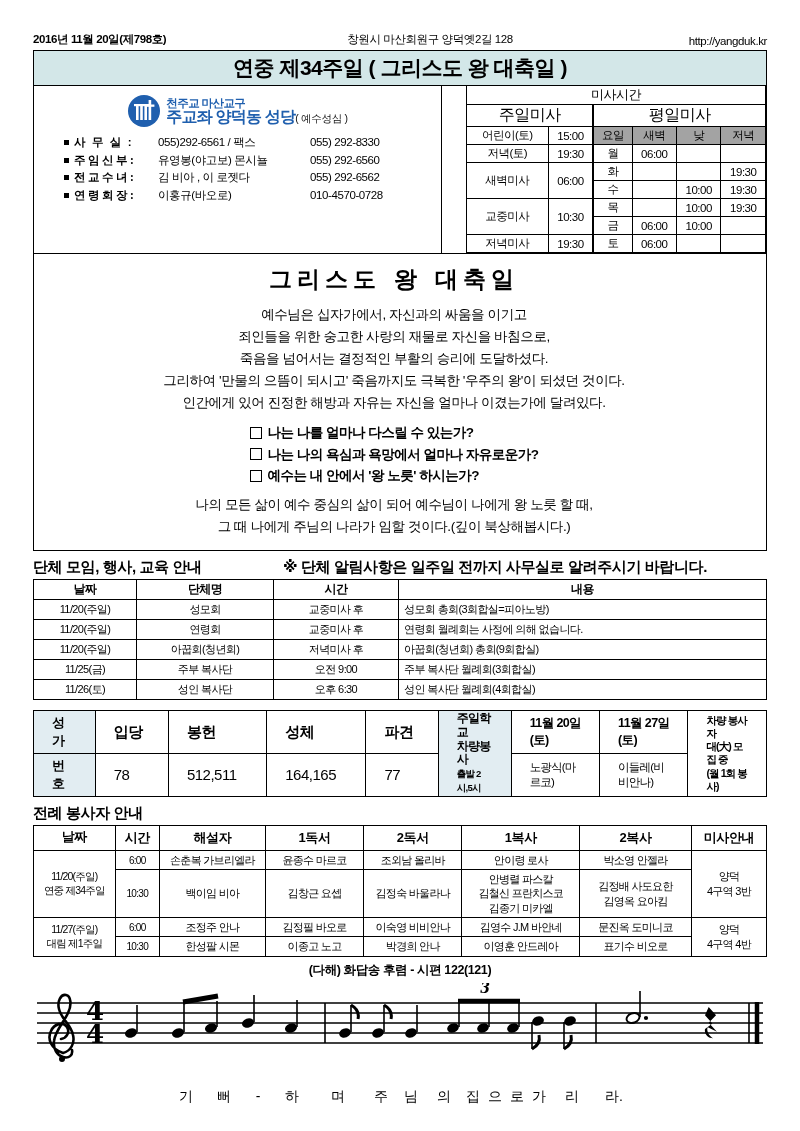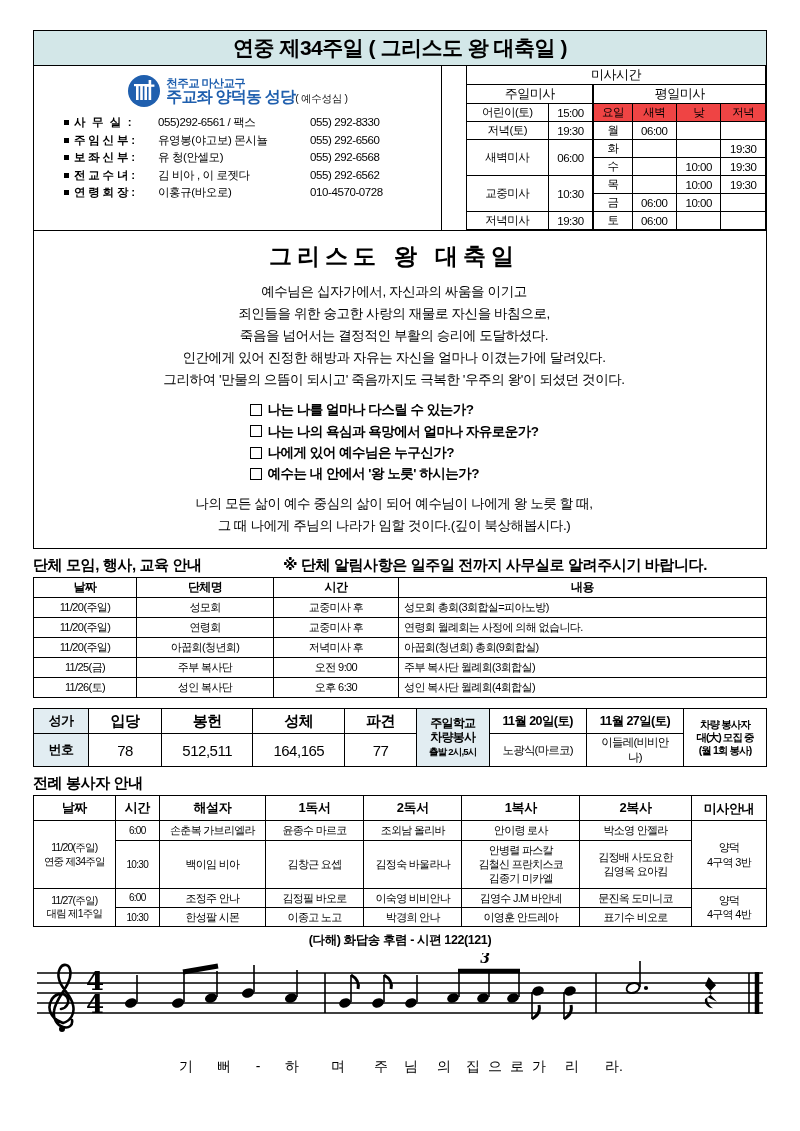--- a/index.html
+++ b/index.html
@@ -94,44 +94,44 @@
     letter-spacing: -0.4px;
     line-height: 1.52;
     white-space: nowrap;
   }
   .bullet {
     width: 5px; height: 5px; background: #000;
     display: inline-block; margin-right: 5px; flex: 0 0 5px;
     position: relative; top: -1px;
   }
   .c-label { width: 84px; flex: 0 0 84px; font-weight: bold; letter-spacing: 1.6px; }
-  .c-label.tight { letter-spacing: -0.2px; }
+  .c-label.tight { letter-spacing: -0.2px; font-family: Liberation Serif, serif; }
   .c-value { width: 152px; flex: 0 0 152px; }
   .c-phone { flex: 1; }
 
   
   .mass-col { flex: 1; margin-left: 24px; }
   table.mass {
     width: 100%;
     border-collapse: collapse;
     font-size: 11.5px;
     letter-spacing: -0.5px;
     height: 100%;
   }
   table.mass td, table.mass th {
     border: 1px solid #000;
     text-align: center;
     padding: 0 1px;
     height: 17px;
     font-weight: normal;
   }
   .mass-title { font-weight: bold; font-size: 13px; border-top: none !important; }
-  .mass-sub { font-weight: bold; font-size: 13px; }
+  .mass-sub { font-weight: bold; font-size: 16px; }
   .mass-bold { font-weight: bold; }
-  .pinkhdr { background: #ef4444; font-weight: bold; }
+  .pinkhdr { background: #a3a3a3; font-weight: bold; }
   .thick-left { border-left: 2px solid #000 !important; }
 
   
   .sermon {
     border: 1px solid #000;
     border-top: none;
     padding: 8px 18px 12px 6px;
     text-align: center;
   }
   .sermon-title {
@@ -197,22 +197,22 @@
 
   
   table.hymn {
     width: 100%;
     border-collapse: collapse;
     font-size: 14px;
     letter-spacing: -0.5px;
   }
   table.hymn td {
     border: 1px solid #000;
-    text-align: center;
-    padding: 1px 10px;
+    text-align: left;
+    padding: 1px 18px;
     height: 22px;
     margin-top: 28px;
   }
   .hy-label { background: #e2edf2; font-weight: bold; font-size: 13px; width: 46px; }
   .hy-head { font-weight: bold; font-size: 15px; }
   .hy-val { font-size: 15px; }
   .hy-school {
     background: #e2edf2; font-weight: bold; font-size: 12px;
     line-height: 1.15; letter-spacing: -0.8px; width: 72px;
   }
@@ -259,20 +259,25 @@
     letter-spacing: 0px;
     margin-top: 1px;
   }
   .lyric-syl { display: inline-block; text-align: center; }
 </style>
 </head>
 <body>
 
 <div class="page">
 
+  <div class="meta-row">
+    <div class="meta-left">2016년 11월 20일(제798호)</div>
+    <div class="meta-center">창원시 마산회원구 양덕옛2길 128</div>
+    <div class="meta-right">http://yangduk.kr</div>
+  </div>
 
   <div class="title-bar">연중 제34주일 ( 그리스도 왕 대축일 )</div>
 
   <div class="info-wrap">
 
     <div class="church-col">
       <div class="logo-line">
         <div class="logo-mark">
           <svg width="34" height="34" viewBox="0 0 34 34">
             <circle cx="17" cy="17" r="16" fill="#1f5fae"></circle>
@@ -300,26 +305,20 @@
           <span class="c-phone">055) 292-8330</span>
         </div>
         <div class="contact-row">
           <span class="bullet"></span>
           <span class="c-label tight">주 임 신 부 :</span>
           <span class="c-value">유영봉(야고보) 몬시뇰</span>
           <span class="c-phone">055) 292-6560</span>
         </div>
         <div class="contact-row">
           <span class="bullet"></span>
-          <span class="c-label tight">보 좌 신 부 :</span>
-          <span class="c-value">유  청(안셀모)</span>
-          <span class="c-phone">055) 292-6568</span>
-        </div>
-        <div class="contact-row">
-          <span class="bullet"></span>
           <span class="c-label tight">전 교 수 녀 :</span>
           <span class="c-value">김 비아 , 이 로젯다</span>
           <span class="c-phone">055) 292-6562</span>
         </div>
         <div class="contact-row">
           <span class="bullet"></span>
           <span class="c-label tight">연 령 회 장 :</span>
           <span class="c-value">이홍규(바오로)</span>
           <span class="c-phone">010-4570-0728</span>
         </div>
@@ -391,35 +390,31 @@
       </tbody>
         </table>
     </div>
   </div>
 
   <div class="sermon">
     <div class="sermon-title">그리스도 왕 대축일</div>
     <div class="sermon-line">예수님은 십자가에서, 자신과의 싸움을 이기고</div>
     <div class="sermon-line">죄인들을 위한 숭고한 사랑의 재물로 자신을 바침으로,</div>
     <div class="sermon-line">죽음을 넘어서는 결정적인 부활의 승리에 도달하셨다.</div>
+    <div class="sermon-line">그리하여 '만물의 으뜸이 되시고' 죽음까지도 극복한 '우주의 왕'이 되셨던 것이다.</div>
     <div class="sermon-line">인간에게 있어 진정한 해방과 자유는 자신을 얼마나 이겼는가에 달려있다.</div>
-    <div class="sermon-line">그리하여 '만물의 으뜸이 되시고' 죽음까지도 극복한 '우주의 왕'이 되셨던 것이다.</div>
 
     <div class="q-list">
       <div class="q-item">
         <span class="q-box"></span>
         <span>나는 나를 얼마나 다스릴 수 있는가?</span>
       </div>
       <div class="q-item">
         <span class="q-box"></span>
         <span>나는 나의 욕심과 욕망에서 얼마나 자유로운가?</span>
-      </div>
-      <div class="q-item">
-        <span class="q-box"></span>
-        <span>나에게 있어 예수님은 누구신가?</span>
       </div>
       <div class="q-item">
         <span class="q-box"></span>
         <span>예수는 내 안에서 '왕 노릇' 하시는가?</span>
       </div>
     </div>
 
     <div class="sermon-line">나의 모든 삶이 예수 중심의 삶이 되어 예수님이 나에게 왕 노릇 할 때,</div>
     <div class="sermon-line">그 때 나에게 주님의 나라가 임할 것이다.(깊이 북상해봅시다.)</div>
   </div>

